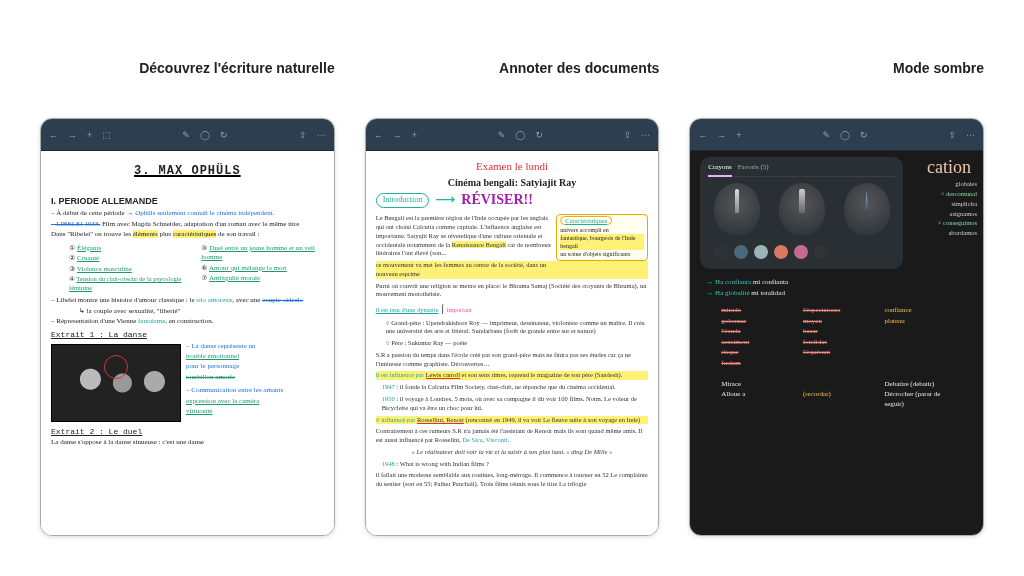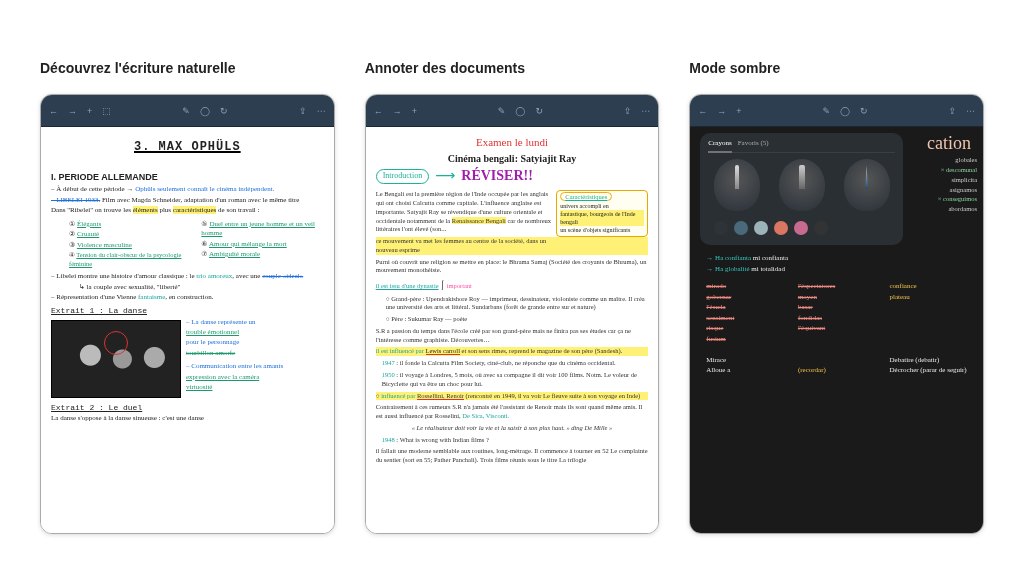--- a/index.html
+++ b/index.html
@@ -7,21 +7,21 @@
     background: #fff;
     font-family: -apple-system, BlinkMacSystemFont, "Segoe UI", sans-serif;
     width: 1024px;
     height: 576px;
     overflow: hidden;
     display: flex;
     justify-content: space-around;
     padding: 60px 40px 40px;
     gap: 30px;
   }
-  .panel { flex: 1; display: flex; flex-direction: column; align-items: flex-start; max-width: 300px; }
+  .panel { flex: 1; display: flex; flex-direction: column; align-items: flex-end; max-width: 300px; gap: 24px; }
   .panel-title { font-weight: 700; font-size: 14px; color: #222; margin-bottom: 18px; }
   .device {
     width: 100%;
     height: 440px;
     border: 1px solid #aaa;
     border-radius: 12px;
     overflow: hidden;
     background: #fff;
     box-shadow: 0 1px 4px rgba(0,0,0,.15);
     display: flex;
@@ -75,34 +75,34 @@
     position: relative;
   }
   .photo::after { content: ""; position: absolute; left: 52px; top: 10px; width: 22px; height: 22px; border: 1.5px solid #d33; border-radius: 50%; }
   .extract { font-family: "Courier New", monospace; text-decoration: underline; font-size: 8px; margin-top: 3px;}
 
   
   .pen-sheet {
     background: #2a2f34; border-radius: 10px; padding: 6px 8px 10px; margin: 6px 4px 8px;
   }
   .tabrow { display: flex; gap: 6px; font-size: 7px; color: #aaa; border-bottom: 1px solid #3a3f44; padding-bottom: 4px; margin-bottom: 6px;}
-  .tabrow .act { color: #fff; border-bottom: 2px solid #737373; padding-bottom: 3px; margin-bottom: -5px;}
+  .tabrow .act { color: #fff; border-bottom: 2px solid #f0abfc; padding-bottom: 3px; margin-bottom: -5px;}
   .pens { display: flex; gap: 8px; justify-content: space-around; margin: 4px 0 8px;}
   .pen {
     width: 46px; height: 52px; border-radius: 50% 50% 45% 45%; background: radial-gradient(circle at 50% 40%, #555 0, #3a3f45 60%, #2a2f34 100%);
     display: flex; justify-content: center; align-items: flex-start; padding-top: 6px;
   }
   .tip { width: 4px; height: 24px; background: linear-gradient(#ddd,#888); border-radius: 2px 2px 0 0;}
   .tip.flat { width: 6px; background: linear-gradient(#ccc,#666); }
   .tip.fount { width: 3px; background: linear-gradient(#b6c6d6,#2b4a6a); border-radius: 0; clip-path: polygon(50% 0,100% 100%,0 100%);}
   .colors { display: flex; gap: 6px; justify-content: flex-start; padding: 2px 2px 0 6px;}
   .swatch { width: 14px; height: 14px; border-radius: 50%; }
   .script-title { text-align: right; font-family: cursive; font-size: 18px; color: #f0c6b0; padding: 2px 6px 0 0;}
   .dark .grid { font-size: 7px; }
-  .grid-row { display: flex; gap: 14px; margin: 1px 0;}
+  .grid-row { display: flex; gap: 14px; margin: 1px 15px;}
   .col { flex: 1; }
   .teal2 { color: #35c6bd; }
   .ylw { color: #f2c24b; }
   .coral { color: #f28b82; text-decoration: line-through; }
   .wht { color: #e8e8e8; }
   .sm { font-size: 6.5px; color: #aaa; }
   .caracter { border: 1.2px solid #f2a81d; border-radius: 8px; padding: 0 4px; color: #f2a81d; font-size: 6.5px;}
   .marker { color: #ff4da6; }
   .bullets span { display:block; text-align:right; font-size:6.5px; color:#ccc; margin:1px 0;}
   .bullets .g { color:#8bd4a0;}

